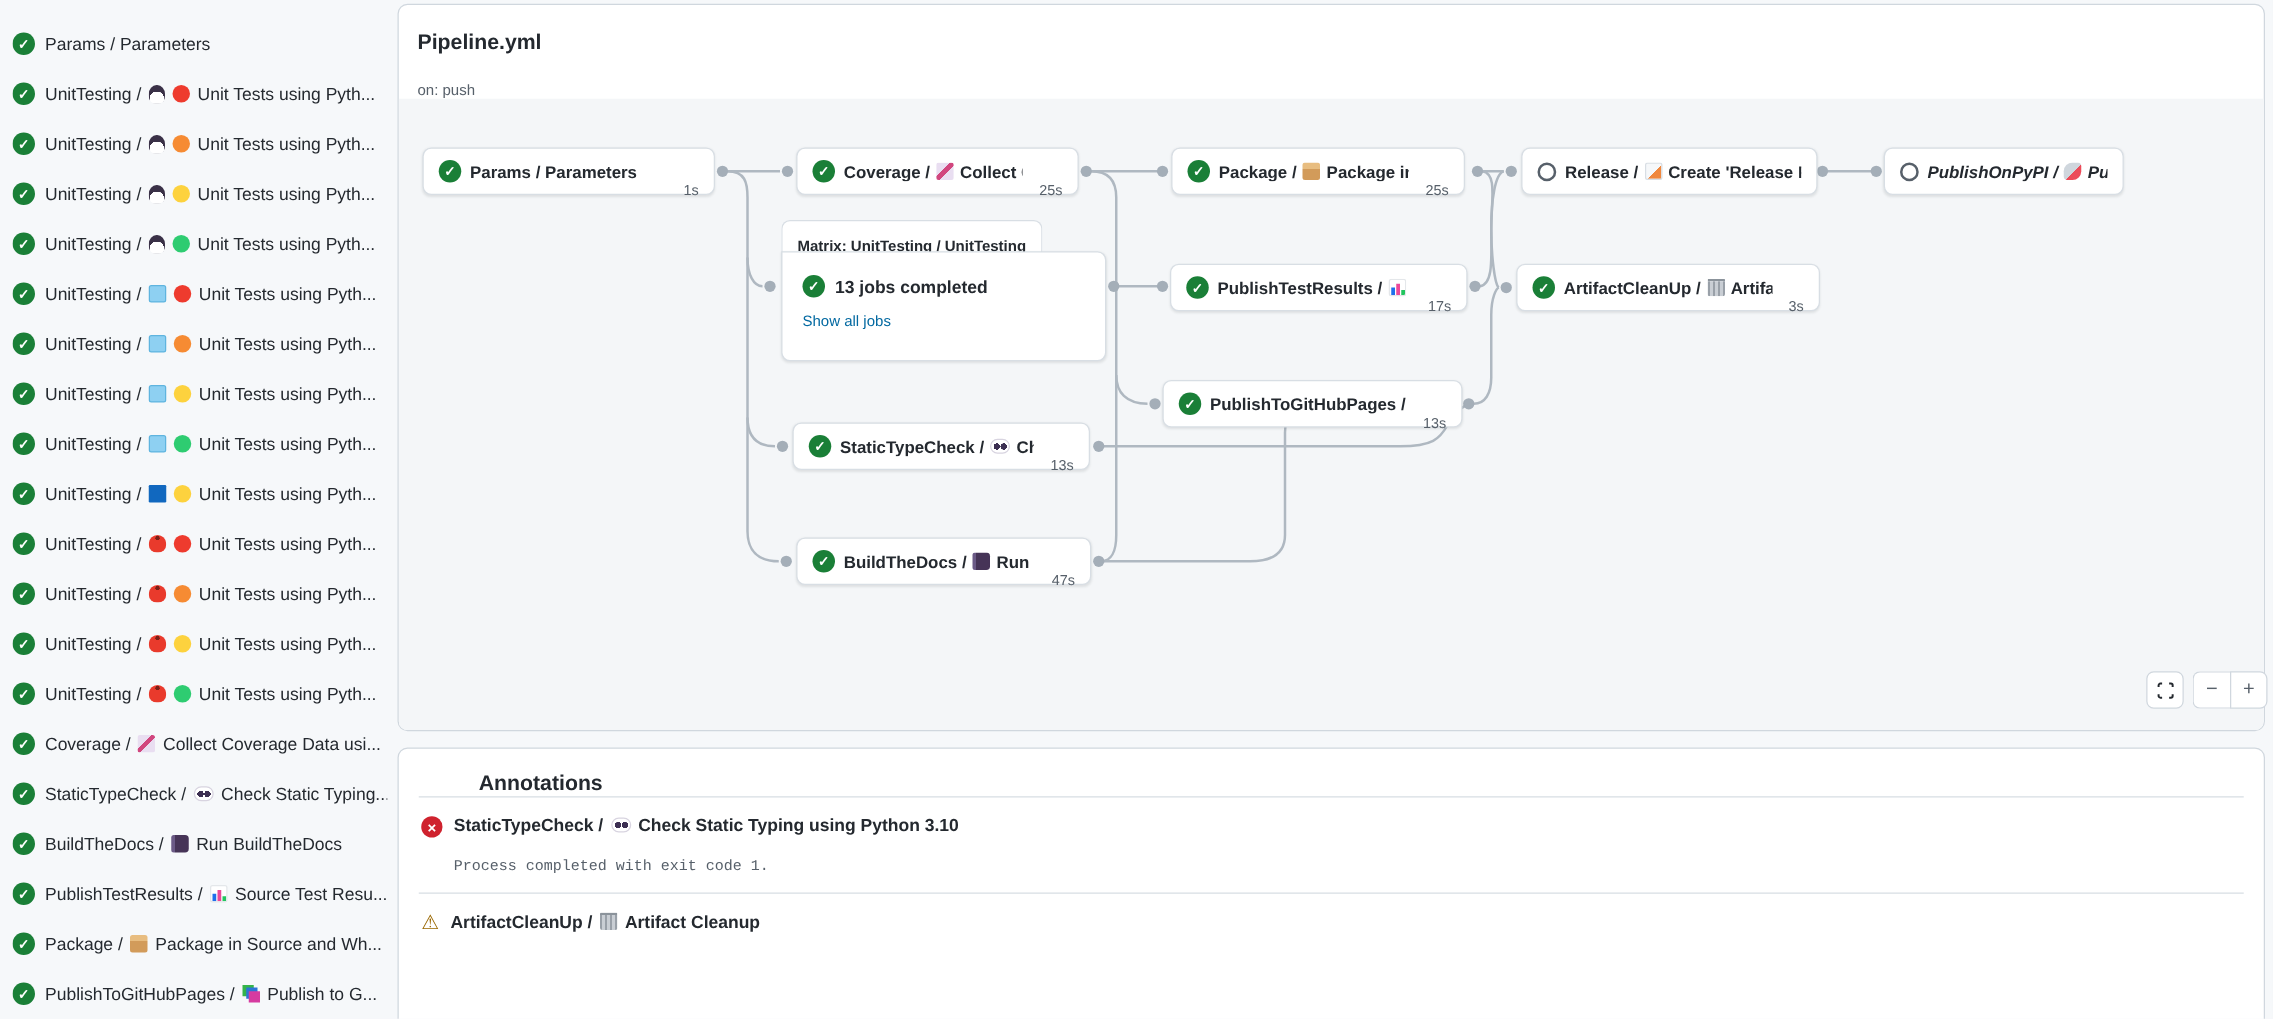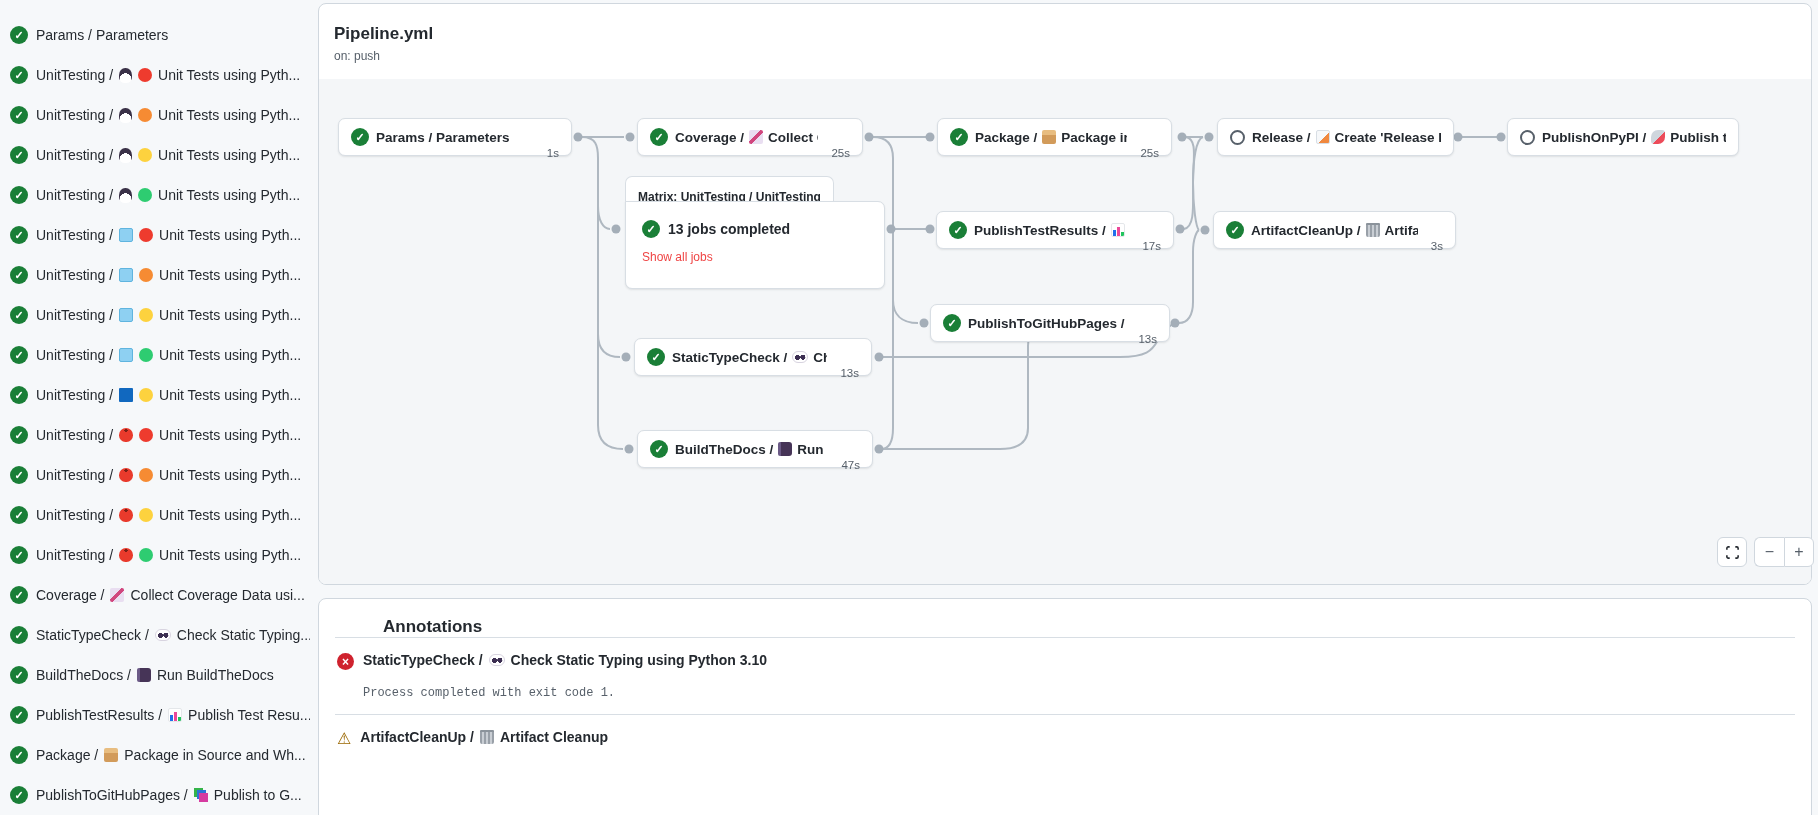--- a/index.html
+++ b/index.html
@@ -48,41 +48,41 @@
   .ic-memo { background:linear-gradient(135deg, #f6f8fa 55%, #f0883e 55%); border:1px solid #d8dee4; }
   .ic-rocket { border-radius:50% 3px 50% 3px; background:linear-gradient(135deg, #cfd6dd 55%, #ec4b59 55%); }
   .ic-trash { border-top:2px solid #8b939b; border-radius:1px 1px 2px 2px;
     background:repeating-linear-gradient(90deg, #99a0a8 0 2px, #c9ced4 2px 4px); }
 
   
   .graph-panel { position:absolute; left:318px; top:3px; width:1494px; height:582px;
     background:#ffffff; border:1px solid #d0d7de; border-radius:8px; overflow:hidden; }
   .graph-canvas { position:absolute; left:0; top:75px; right:0; bottom:0; background:#f4f6f8; }
   .gp-title { position:absolute; left:15px; top:20px; font-size:17px; font-weight:bold; }
-  .gp-trigger { position:absolute; left:15px; top:45px; font-size:12px; color:#57606a; }
+  .gp-trigger { position:absolute; left:15px; top:61px; font-size:12px; color:#57606a; }
 
   .graph-layer { position:absolute; left:0; top:0; width:1818px; height:815px; pointer-events:none; }
   .graph-layer > * { pointer-events:auto; }
   svg.edges { position:absolute; left:0; top:0; }
 
   .node { position:absolute; height:38px; background:#fff; border:1px solid #d8dee4; border-radius:7px;
     box-shadow:0 1px 2px rgba(31,35,40,0.10); display:flex; align-items:center; gap:7px;
     padding:0 12px; cursor:pointer; }
   .node-text { display:flex; align-items:center; gap:5px; font-size:13.5px; font-weight:bold;
     white-space:nowrap; overflow:hidden; }
   .node-dur { margin-left:auto; font-size:11.5px; color:#57606a; flex:0 0 auto; padding-left:6px;margin-top:32px; }
 
   .matrix-tab { position:absolute; left:625px; top:176px; height:40px; padding:0 12px;
     background:#fff; border:1px solid #d8dee4; border-bottom:none; border-radius:7px 7px 0 0;
     display:flex; align-items:center; font-size:12px; font-weight:bold; }
   .matrix-card { position:absolute; left:625px; top:201px; width:260px; height:88px;
     background:#fff; border:1px solid #d8dee4; border-radius:0 7px 7px 7px;
     box-shadow:0 1px 2px rgba(31,35,40,0.10); padding:14px 16px; cursor:pointer; }
   .matrix-row { display:flex; align-items:center; gap:8px; font-size:14px; font-weight:bold; margin-top:4px; }
-  .matrix-link { display:block; margin-top:12px; font-size:12px; color:#ef4444; cursor:pointer; }
+  .matrix-link { display:block; margin-top:12px; font-size:12px; color:#0369a1; cursor:pointer; }
 
   .controls { position:absolute; left:1717px; top:537px; display:flex; gap:7px; }
   .ctl-btn { width:30px; height:30px; background:#fff; border:1px solid #d0d7de; border-radius:6px;
     display:flex; align-items:center; justify-content:center; cursor:pointer; color:#57606a;
     font-size:16px; }
   .zoom-group { display:flex; }
   .zoom-group .ctl-btn:first-child { border-radius:6px 0 0 6px; border-right:none; }
   .zoom-group .ctl-btn:last-child  { border-radius:0 6px 6px 0; }
 
   
@@ -248,21 +248,21 @@
           <span>BuildTheDocs /</span>
           <span class="ic ic-book"></span>
           <span>Run BuildTheDocs</span>
         </span>
       </div>
       <div class="sb-item">
         <span class="status-check">✓</span>
         <span class="sb-text">
           <span>PublishTestResults /</span>
           <span class="ic ic-bar-chart"></span>
-          <span>Publish Test Resu...</span>
+          <span>Source Test Resu...</span>
         </span>
       </div>
       <div class="sb-item">
         <span class="status-check">✓</span>
         <span class="sb-text">
           <span>Package /</span>
           <span class="ic ic-package"></span>
           <span>Package in Source and Wh...</span>
         </span>
       </div>
@@ -353,21 +353,21 @@
           <span class="node-dur">25s</span>
         </div>
         <div class="node" style="left: 1217px; top: 118px; width: 237px;">
           <span class="status-empty"></span>
           <span class="node-text">
             <span>Release /</span>
             <span class="ic ic-memo"></span>
             <span>Create 'Release P...</span>
           </span>
         </div>
-        <div class="node" style="left: 1507px; top: 118px; width: 232px;">
+        <div class="node" style="left: 1507px; top: 118px; width: 192px; font-style: italic;">
           <span class="status-empty"></span>
           <span class="node-text">
             <span>PublishOnPyPI /</span>
             <span class="ic ic-rocket"></span>
             <span>Publish to ...</span>
           </span>
         </div>
         <div class="node" style="left: 936px; top: 211px; width: 238px;">
           <span class="status-check">✓</span>
           <span class="node-text">

